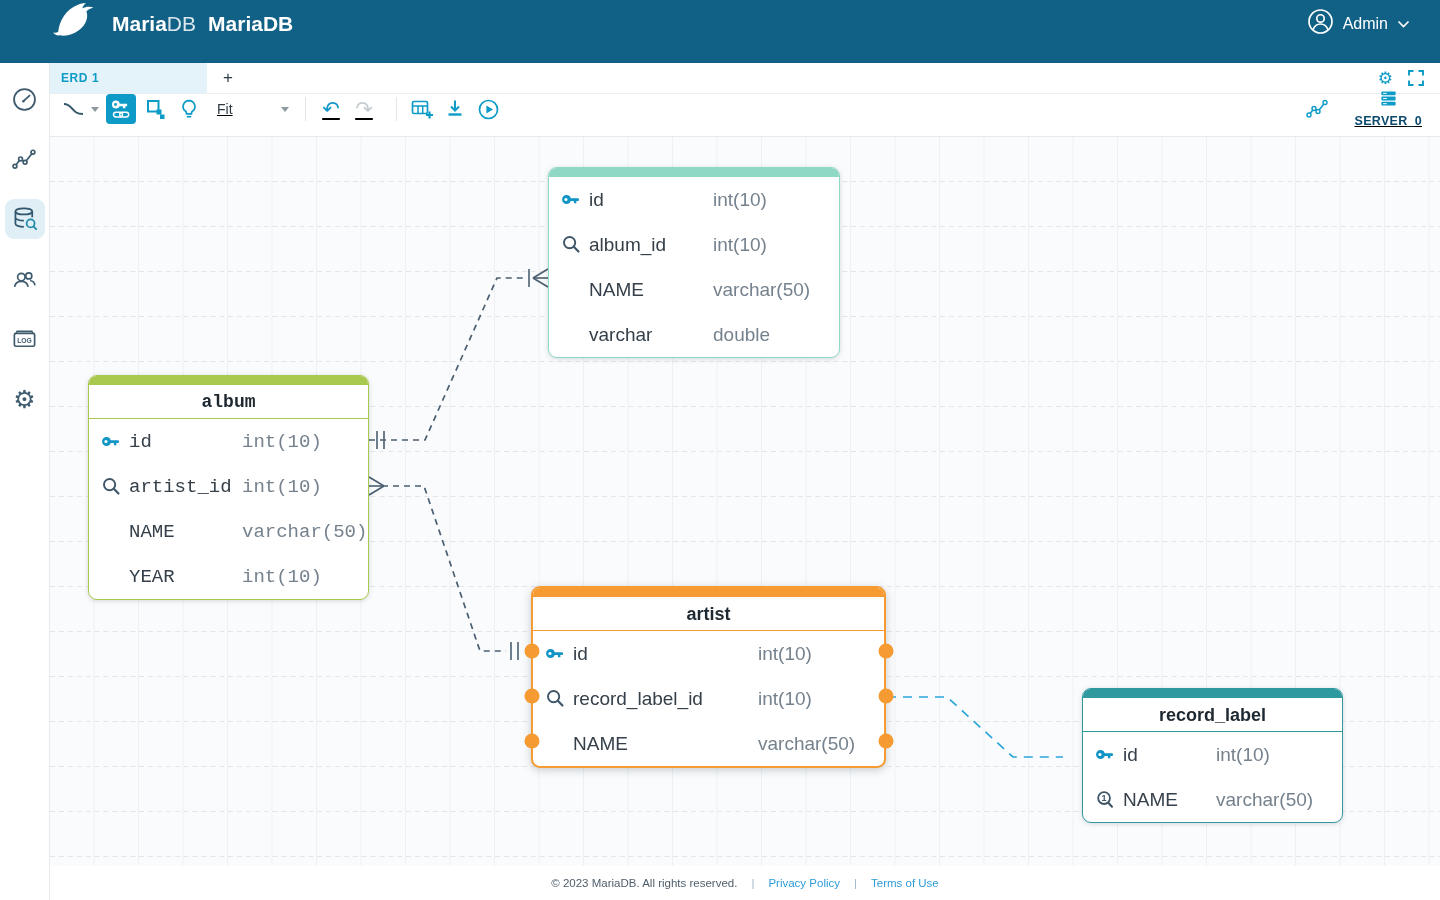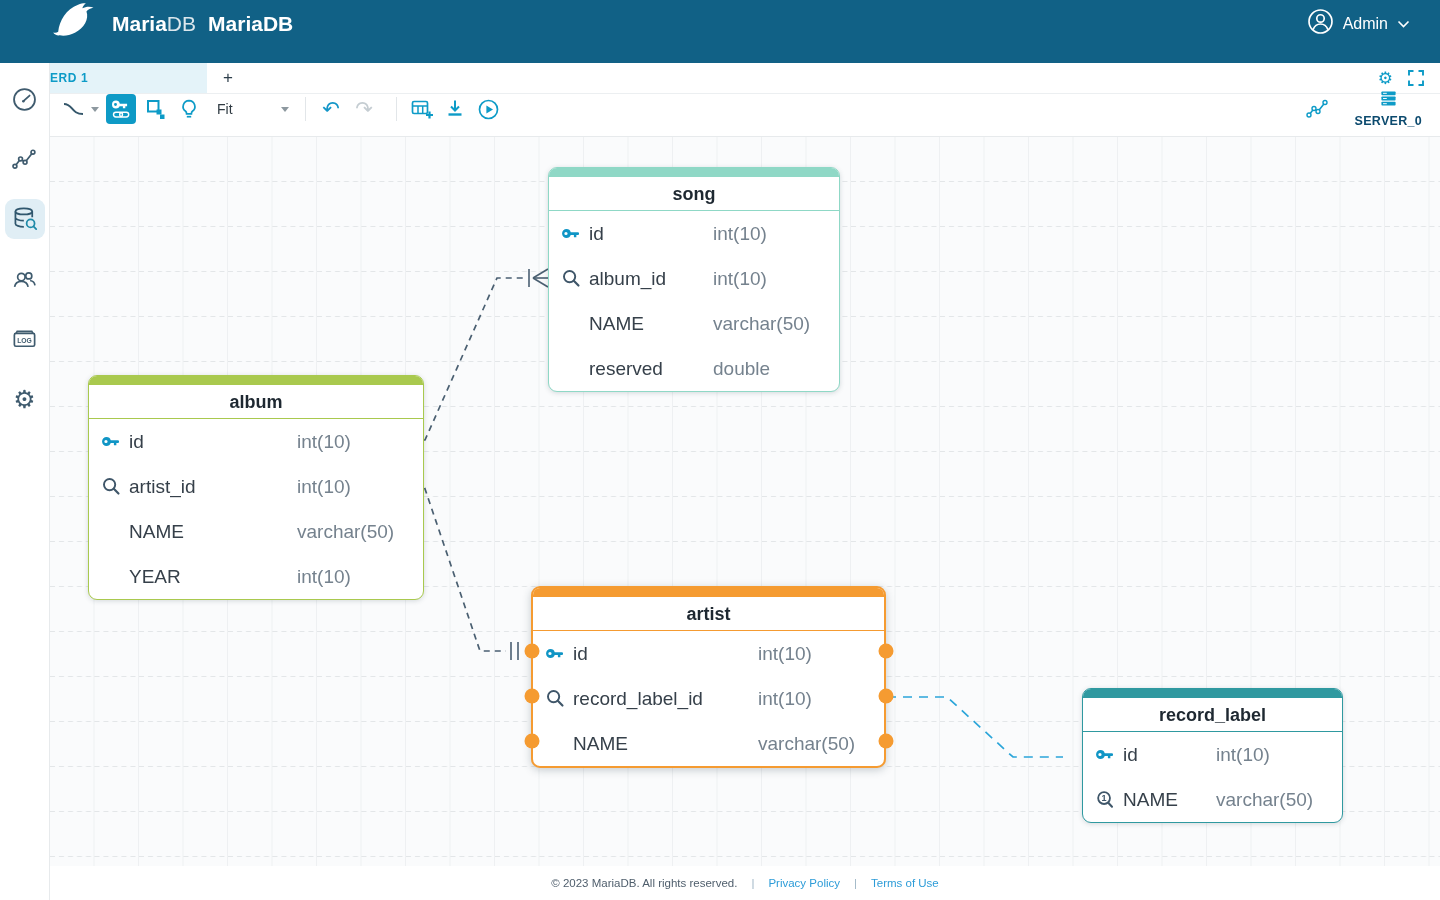--- a/index.html
+++ b/index.html
@@ -23,28 +23,28 @@
     border-radius:9px; color:#3f5b6e; }
   .side-item.active { background:#e0eef5; }
   .gear-glyph { font-family:"DejaVu Sans",sans-serif; font-size:25px; line-height:1; color:#3f5b6e; }
 
   
   .main { margin-left:50px; width:1390px; }
 
   .tabbar { height:31px; display:flex; align-items:stretch; border-bottom:1px solid #eceff1;
     background:#fff; }
   .tab { width:157px; background:#e4f3f9; color:#0d9bc7; font-size:12px; font-weight:700;
-    letter-spacing:.6px; display:flex; align-items:center; }
+    letter-spacing:.6px; display:flex; align-items:center; padding-left:11px; }
   .tab-add { width:42px; display:flex; align-items:center; justify-content:center;
     color:#2c3e4a; font-size:17px; font-weight:400; }
   .tab-right { margin-left:auto; display:flex; align-items:center; gap:15px; padding-right:16px; }
   .tab-gear { font-family:"DejaVu Sans",sans-serif; font-size:17px; color:#0d9bc7; line-height:1; }
 
   .toolbar { height:43px; display:flex; align-items:center; justify-content:space-between;
-    border-bottom:1px solid #e7eaec; padding:0 18px 12px 12px; background:#fff; }
+    border-bottom:1px solid #e7eaec; padding:0 18px 12px 12px; background:#fff;text-decoration:underline; }
   .tb-left, .tb-right { display:flex; align-items:center; }
   .tb-btn { height:30px; min-width:26px; display:flex; align-items:center; justify-content:center;
     margin-right:7px; border-radius:4px; background:transparent; border:none; }
   .tb-btn.active { background:#0e9ac6; width:30px; }
   .caret { width:0; height:0; border-left:4.5px solid transparent; border-right:4.5px solid transparent;
     border-top:5px solid #8d989f; margin-left:5px; }
   .fit-dd { display:flex; align-items:center; width:72px; justify-content:space-between;
     margin:0 4px 0 8px; font-size:14px; color:#2f3a42; }
   .tb-div { width:1px; height:24px; background:#e2e6e9; margin:0 12px; }
   .u-undo { font-family:"DejaVu Sans",sans-serif; font-size:21px; color:#1396c8; line-height:1; }
@@ -288,21 +288,20 @@
         <circle cx="482" cy="514" r="7.5" fill="#f59b31"></circle>
         <circle cx="482" cy="559" r="7.5" fill="#f59b31"></circle>
         <circle cx="482" cy="604" r="7.5" fill="#f59b31"></circle>
         <circle cx="836" cy="514" r="7.5" fill="#f59b31"></circle>
         <circle cx="836" cy="559" r="7.5" fill="#f59b31"></circle>
         <circle cx="836" cy="604" r="7.5" fill="#f59b31"></circle>
       </svg>
 
   <div class="erd-table" style="left: 498px; top: 30px; width: 292px; border-color: rgb(143, 216, 198);">
         <div class="strip" style="background:#8fd8c6"></div>
-        <div class="ttl" style="border-color:#8fd8c6">song</div>
         <div class="trow">
           <span class="ric">
             <svg width="21" height="21" viewBox="0 0 22 22">
               <path fill="#1095c5" d="M5.8 6.3a4.7 4.7 0 1 0 .001 9.4 4.7 4.7 0 0 0 4.4-3.2h3.3v2.3h2.6v-2.3h1.5a1.35 1.35 0 0 0 0-2.7l-7.4-.1a4.7 4.7 0 0 0-4.4-3.4zm-.6 3a1.7 1.7 0 1 1 0 3.4 1.7 1.7 0 0 1 0-3.4z"></path>
             </svg>
           </span>
           <span class="cname">id</span>
           <span class="ctype">int(10)</span>
         </div>
         <div class="trow">
@@ -315,25 +314,25 @@
           <span class="cname">album_id</span>
           <span class="ctype">int(10)</span>
         </div>
         <div class="trow">
           <span class="ric"></span>
           <span class="cname">NAME</span>
           <span class="ctype">varchar(50)</span>
         </div>
         <div class="trow">
           <span class="ric"></span>
-          <span class="cname">reserved</span>
+          <span class="cname">varchar</span>
           <span class="ctype">double</span>
         </div>
       </div>
-      <div class="erd-table" style="left: 38px; top: 238px; width: 336px; border-color: rgb(169, 201, 78);">
+      <div class="erd-table" style="left: 38px; top: 238px; width: 281px; border-color: rgb(169, 201, 78); font-family: Liberation Mono, monospace;">
         <div class="strip" style="background:#a9c94e"></div>
         <div class="ttl" style="border-color:#a9c94e">album</div>
         <div class="trow">
           <span class="ric">
             <svg width="21" height="21" viewBox="0 0 22 22">
               <path fill="#1095c5" d="M5.8 6.3a4.7 4.7 0 1 0 .001 9.4 4.7 4.7 0 0 0 4.4-3.2h3.3v2.3h2.6v-2.3h1.5a1.35 1.35 0 0 0 0-2.7l-7.4-.1a4.7 4.7 0 0 0-4.4-3.4zm-.6 3a1.7 1.7 0 1 1 0 3.4 1.7 1.7 0 0 1 0-3.4z"></path>
             </svg>
           </span>
           <span class="cname">id</span>
           <span class="ctype">int(10)</span>

